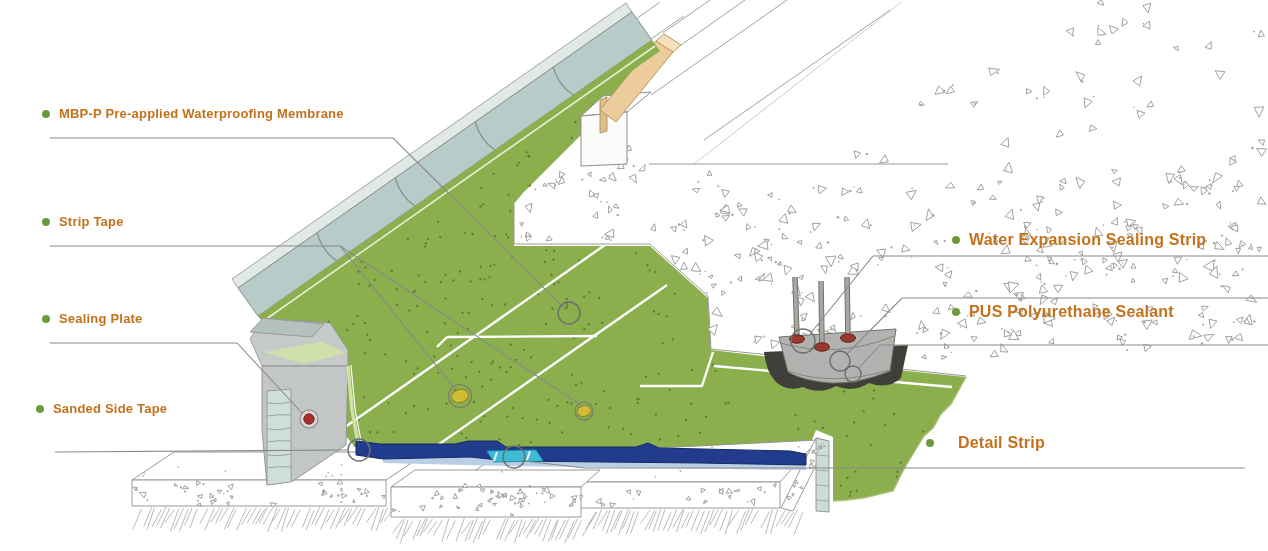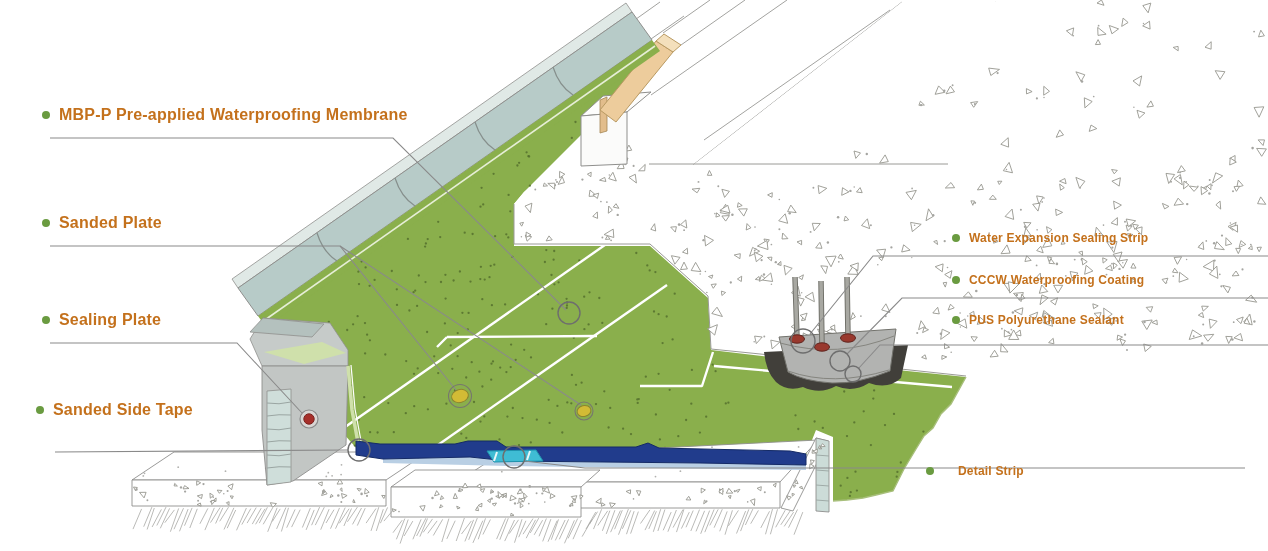--- a/index.html
+++ b/index.html
@@ -3,22 +3,22 @@
 <meta charset="utf-8">
 <style>
   html,body{margin:0;padding:0;background:#ffffff;}
   .stage{position:relative;width:1268px;height:551px;background:#fff;overflow:hidden;
          font-family:"Liberation Sans", sans-serif;}
   svg{position:absolute;left:0;top:0;}
   .callout{position:absolute;display:flex;align-items:center;white-space:nowrap;z-index:5;}
   .bullet{width:8px;height:8px;border-radius:50%;background:var(--bullet-color,#6a9b40);
           display:inline-block;margin-right:9px;flex:0 0 auto;}
   .ctext{font-weight:700;color:var(--label-color,#c4711c);letter-spacing:.2px;}
-  .left-lb .ctext{font-size:16px;}
-  .right-lb .ctext{font-size:12px;}
+  .left-lb .ctext{font-size:13px;}
+  .right-lb .ctext{font-size:16px;}
   .gap-lg .bullet{margin-right:24px;}
 </style>
 </head>
 <body>
 
 <div class="stage">
 
 <svg id="dwg" width="1268" height="551" viewBox="0 0 1268 551">
 
   <g id="g-guides" stroke="#a3a3a0" stroke-width="1" fill="none">
@@ -1148,40 +1148,36 @@
     <circle cx="853" cy="374" r="8" fill="none" stroke="#6e6e6e" stroke-width="1.4"></circle>
   </g>
 </svg>
 
 <div class="callout left-lb" style="left:42px;top:106px">
   <span class="bullet"></span>
   <span class="ctext">MBP-P Pre-applied Waterproofing Membrane</span>
 </div>
 <div class="callout left-lb" style="left:42px;top:214px">
   <span class="bullet"></span>
-  <span class="ctext">Sanded Plate</span>
+  <span class="ctext">Strip Tape</span>
 </div>
 <div class="callout left-lb" style="left:42px;top:311px">
   <span class="bullet"></span>
   <span class="ctext">Sealing Plate</span>
 </div>
 <div class="callout left-lb" style="left:36px;top:401px">
   <span class="bullet"></span>
   <span class="ctext">Sanded Side Tape</span>
 </div>
 <div class="callout right-lb" style="left:952px;top:231px">
   <span class="bullet"></span>
   <span class="ctext">Water Expansion Sealing Strip</span>
 </div>
-<div class="callout right-lb" style="left:952px;top:273px">
-  <span class="bullet"></span>
-  <span class="ctext">CCCW Waterproofing Coating</span>
-</div>
-<div class="callout right-lb" style="left:952px;top:313px">
+<div class="callout right-lb" style="left:952px;top:303px">
   <span class="bullet"></span>
   <span class="ctext">PUS Polyurethane Sealant</span>
 </div>
-<div class="callout right-lb gap-lg" style="left:926px;top:464px">
+<div class="callout right-lb gap-lg" style="left:926px;top:434px">
   <span class="bullet"></span>
   <span class="ctext">Detail Strip</span>
 </div>
 
 </div>
 
 </body></html>

